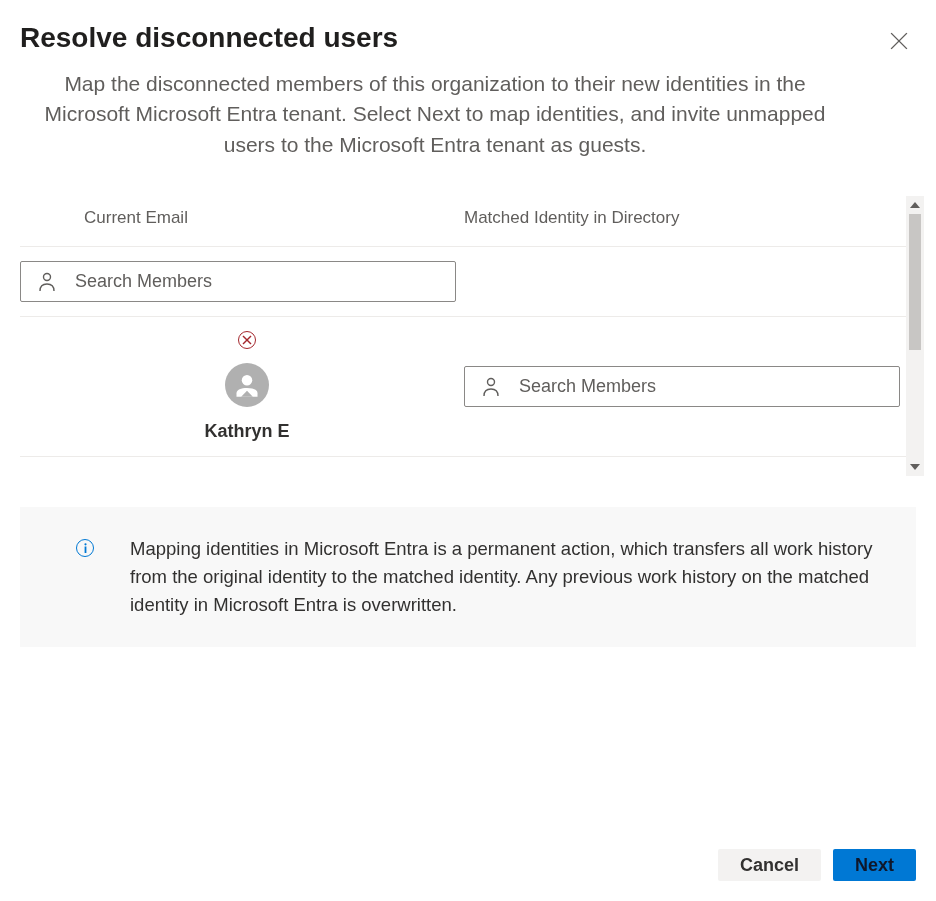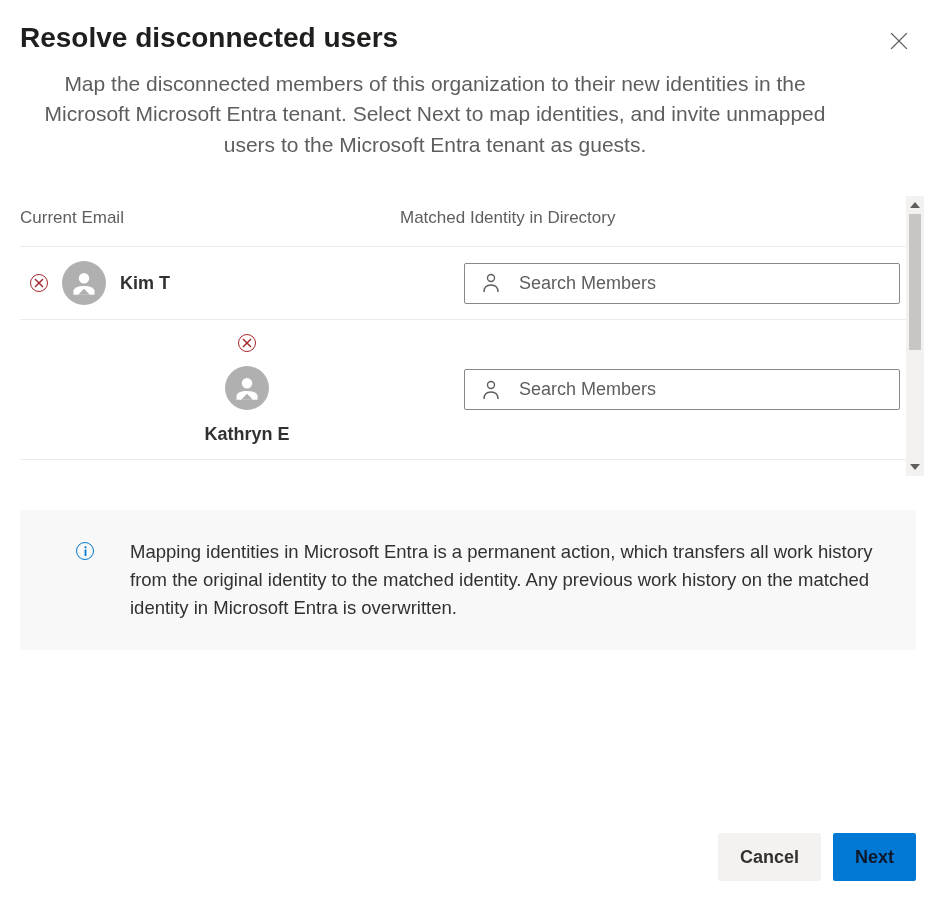--- a/index.html
+++ b/index.html
@@ -68,20 +68,21 @@
       display: flex;
       padding: 12px 0 18px 0;
       border-bottom: 1px solid #edebe9;
     }
     .th {
       font-size: 17px;
       font-weight: 400;
       color: #605e5c;
     }
     .th-email {
+      margin-left: 64px;
       flex: 0 0 380px;
     }
     .th-identity {
       flex: 1;
     }
     .row {
       display: flex;
       align-items: center;
       padding: 14px 0;
       border-bottom: 1px solid #edebe9;
@@ -227,21 +228,21 @@
       color: #323130;
     }
     .footer {
       position: absolute;
       bottom: 20px;
       right: 20px;
       display: flex;
       gap: 12px;
     }
     .btn {
-      height: 48px;
+      height: 32px;
       padding: 0 22px;
       font-size: 18px;
       font-weight: 600;
       font-family: inherit;
       border: none;
       cursor: pointer;
       border-radius: 2px;
     }
     .btn-secondary {
       background: #f3f2f1;
@@ -270,36 +271,20 @@
   <p class="subtitle">Map the disconnected members of this organization to their new identities in the Microsoft Microsoft Entra tenant. Select Next to map identities, and invite unmapped users to the Microsoft Entra tenant as guests.</p>
 
   <div class="table-container">
     <div class="table">
       <div class="thead">
         <div class="th th-email">Current Email</div>
         <div class="th th-identity">Matched Identity in Directory</div>
       </div>
 
       <div class="row">
-        <div class="row-left">
-          <div class="remove-icon">
-            <svg viewBox="0 0 10 10" fill="none" stroke="currentColor" stroke-width="1.5">
-              <line x1="1" y1="1" x2="9" y2="9"></line>
-              <line x1="9" y1="1" x2="1" y2="9"></line>
-            </svg>
-          </div>
-          <div class="avatar">
-            <svg viewBox="0 0 24 24">
-              <circle cx="12" cy="8" r="4.5"></circle>
-              <path d="M3 22 L3 19 C3 16 7 14.5 12 14.5 C17 14.5 21 16 21 19 L21 22 Z"></path>
-              <path d="M7 22 L12 17 L17 22 Z" fill="#b0b0b0"></path>
-            </svg>
-          </div>
-          <div class="user-name">Kim T</div>
-        </div>
         <div class="search-wrap">
           <span class="search-icon">
             <svg viewBox="0 0 18 20" fill="none" stroke="currentColor" stroke-width="1.4">
               <circle cx="9" cy="5" r="3.5"></circle>
               <path d="M2 19 C2 14 5 12 9 12 C13 12 16 14 16 19"></path>
             </svg>
           </span>
           <input class="search-input" type="text" placeholder="Search Members" style="">
         </div>
       </div>

